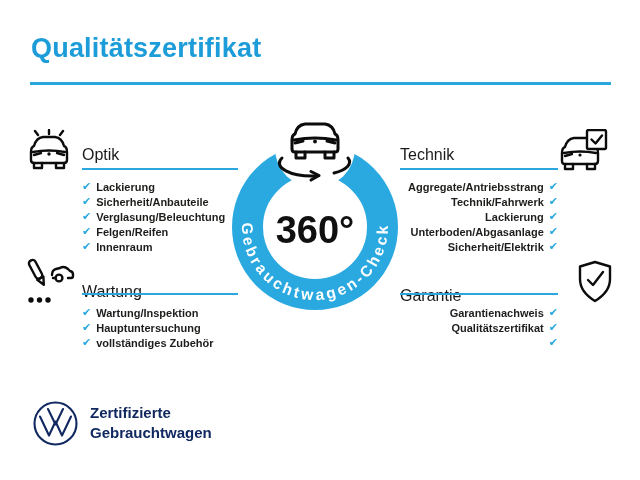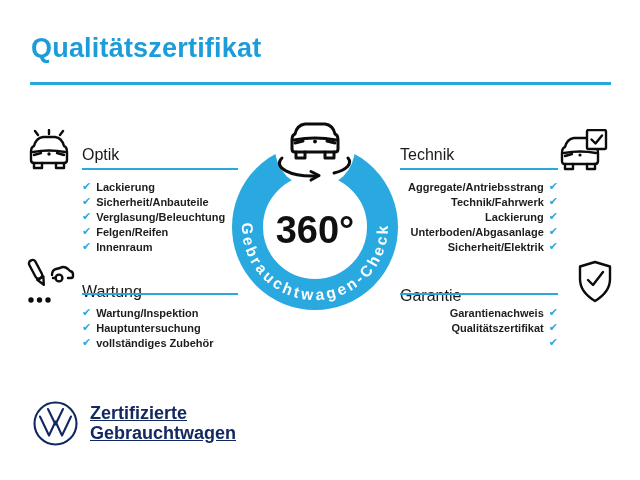--- a/index.html
+++ b/index.html
@@ -27,21 +27,21 @@
   ul.checklist.right li{justify-content:flex-end;}
   ul.checklist.right .check{margin-right:0;margin-left:5px;order:2;}
   ul.checklist.right .lbl{order:1;}
   .align-r{text-align:left;}
   
   .ring-label-text{font-size:15.5px;font-weight:bold;fill:#ffffff;letter-spacing:3px;}
   .deg{font-size:38px;font-weight:bold;fill:#101010;font-family:"Liberation Sans","DejaVu Sans",sans-serif;}
   
   .lineart{stroke:#0c0c0c;fill:none;stroke-linecap:round;stroke-linejoin:round;}
   
-  .footer-text{left:90px;top:403px;font-size:18px;font-weight:bold;color:var(--navy,#112960);line-height:20px;text-decoration:underline;}
+  .footer-text{left:90px;top:403px;font-size:15px;font-weight:bold;color:var(--navy,#112960);line-height:20px;}
 </style>
 </head>
 <body>
 
 <div class="abs title">Qualitätszertifikat</div>
 <div class="abs main-rule"></div>
 
 <svg class="abs" style="left:25px;top:129px;" width="48" height="46" viewBox="0 0 48 46">
   <g class="lineart" stroke-width="2.4">
     <path d="M6,23 Q6,18 9,17 Q11,9 18,8 L30,8 Q37,9 39,17 Q42,18 42,23 L42,31 Q42,34 39,34 L9,34 Q6,34 6,31 Z"></path>

